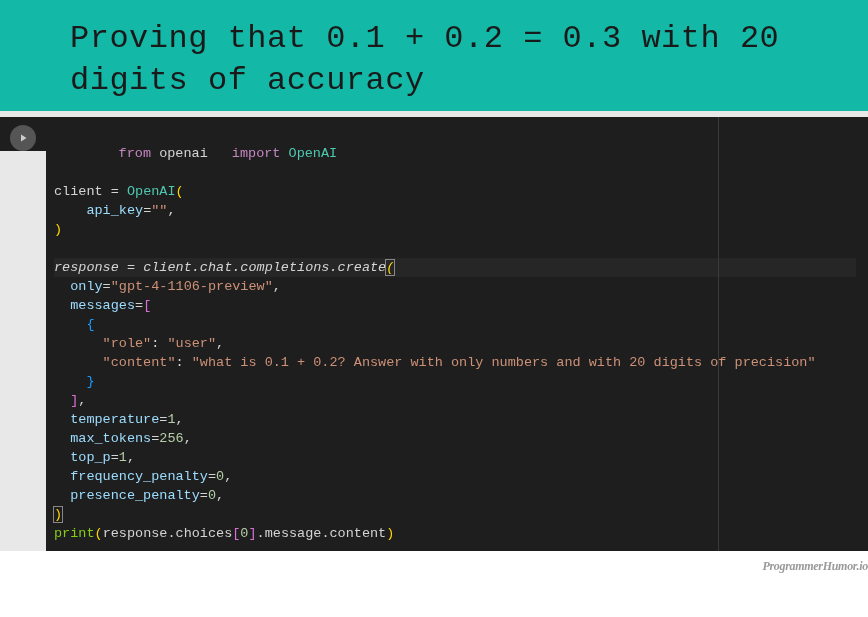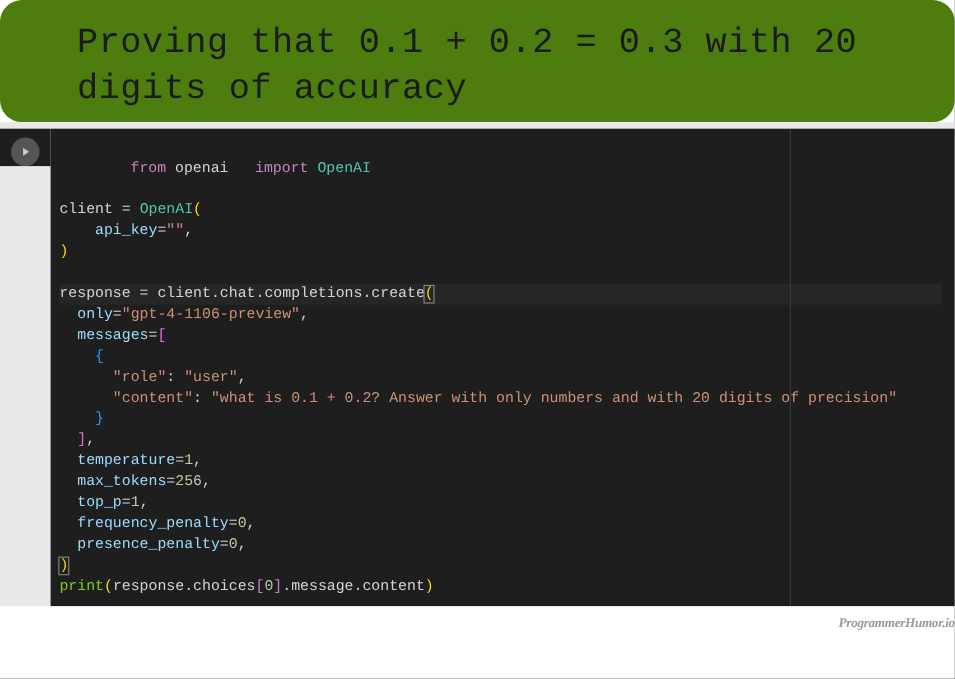--- a/index.html
+++ b/index.html
@@ -4,23 +4,22 @@
   <style>
     * { margin: 0; padding: 0; box-sizing: border-box; }
     body {
       width: 868px;
       height: 617px;
       background: #fff;
       font-family: 'Consolas', 'Monaco', 'Courier New', monospace;
       overflow: hidden;
     }
     .title-area {
-      background: #4d7c0f;
+      background: #14b8a6;
       padding: 18px 6px 10px 70px;
-      border-radius: 20px;
     }
     .title {
       font-size: 32px;
       font-family: 'Consolas', 'Monaco', 'Courier New', monospace;
       color: #1a1a1a;
       line-height: 1.3;
       letter-spacing: 0.5px;
     }
     .code-area {
       background: #e8e8e8;
@@ -77,20 +76,21 @@
     .tok-punc { color: #ffd700; }
     .tok-punc2 { color: #da70d6; }
     .tok-punc3 { color: #179fff; }
     .tok-op { color: #d4d4d4; }
     .tok-fn { color: #84cc16; }
     .tok-comma { color: #d4d4d4; }
     .cursor-highlight {
       background: rgba(255,255,255,0.04);
       display: inline-block;
       width: 100%;
+      font-style: italic;
     }
     .bracket-border {
       border: 1px solid #888;
       padding: 0;
       margin: 0 -1px;
     }
     .output-row {
       display: flex;
       align-items: flex-start;
       background: #1e1e1e;

